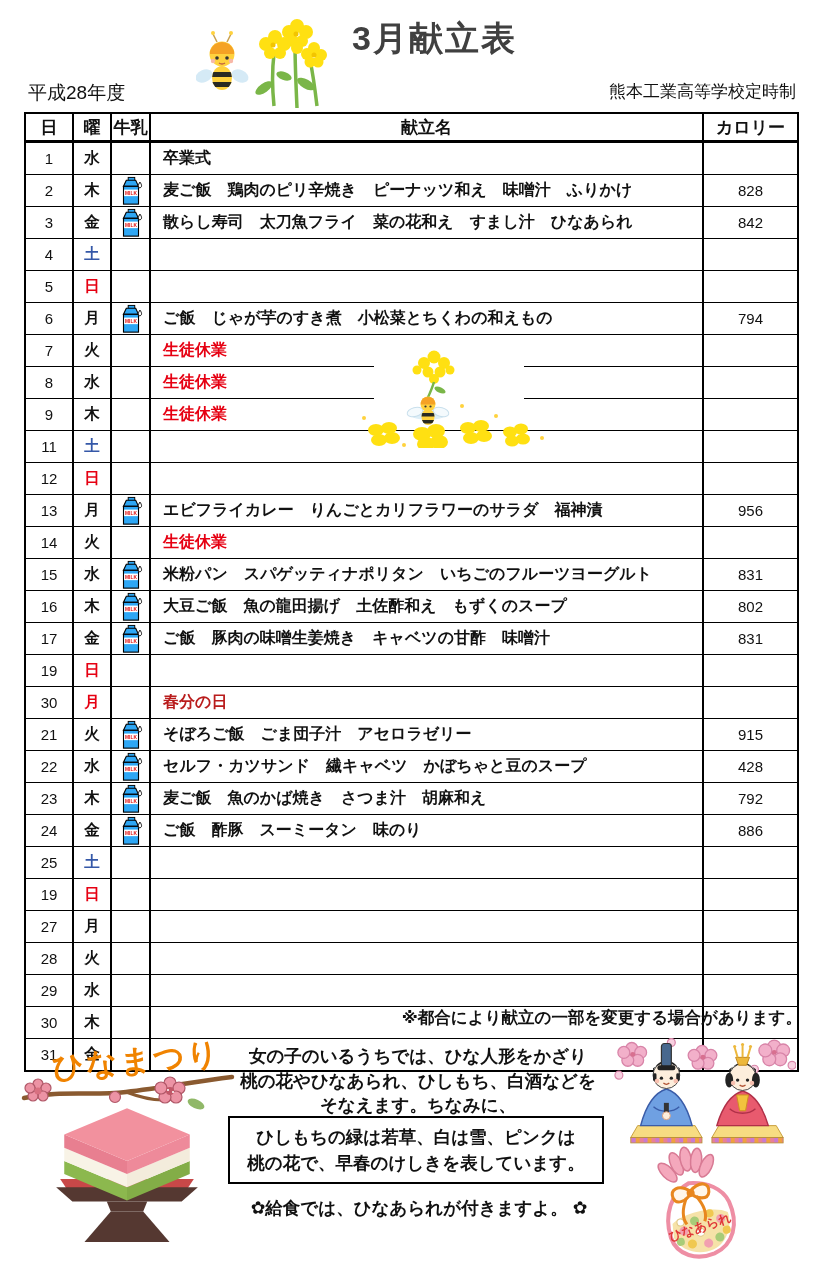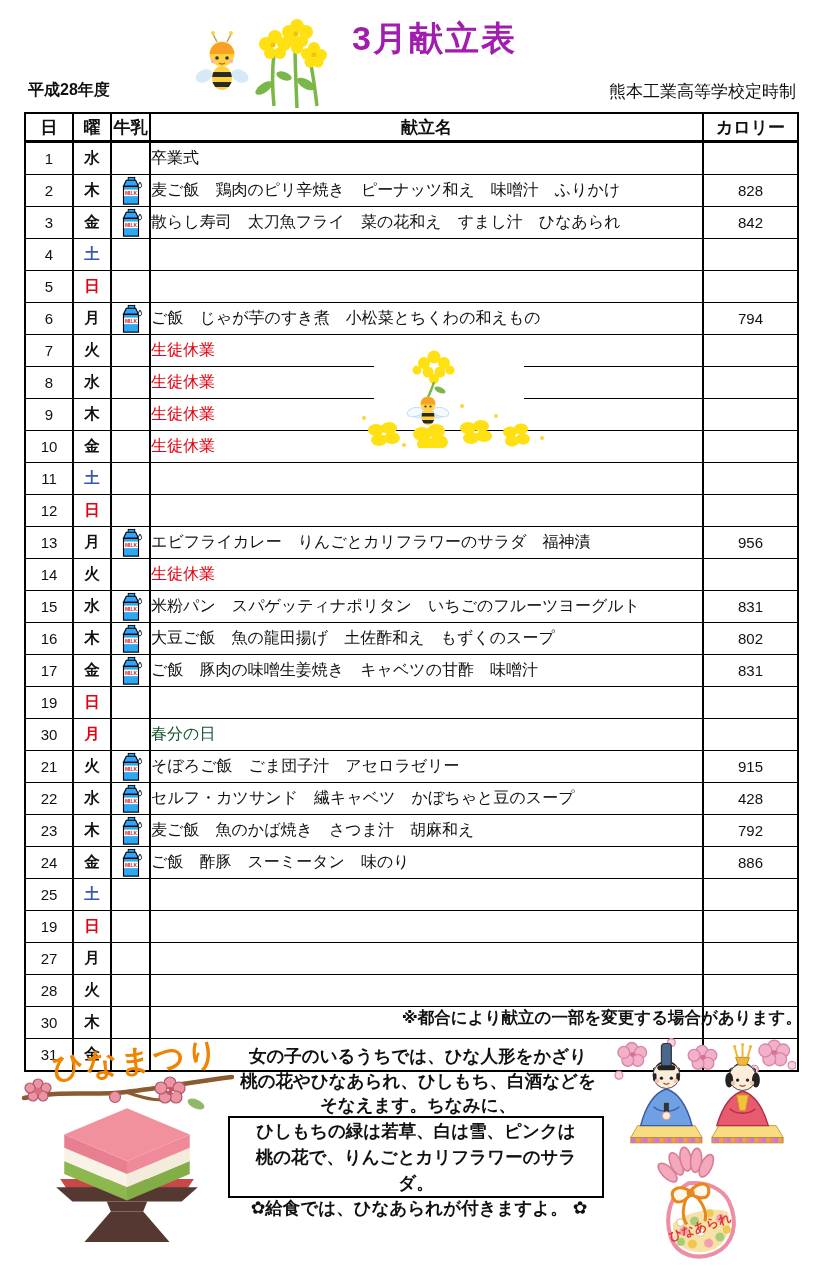--- a/index.html
+++ b/index.html
@@ -1,49 +1,49 @@
 <!DOCTYPE html>
 <html><head>
 <meta charset="utf-8">
 <style>
   html,body{margin:0;padding:0;background:#fff;}
   .page{position:relative;width:820px;height:1271px;background:#fff;overflow:hidden;
         font-family:"Liberation Sans","DejaVu Sans",sans-serif;color:#111;}
   .abs{position:absolute;}
 
   
-  .title{left:352px;top:16px;font-size:34px;font-weight:900;letter-spacing:2px;color:#a21caf;}
-  .year-label{left:28px;top:80px;font-size:16px;font-weight:700;}
+  .title{left:352px;top:16px;font-size:34px;font-weight:900;letter-spacing:2px;color:#404040;}
+  .year-label{left:28px;top:80px;font-size:19px;font-weight:400;}
   .school-name{right:24px;top:80px;font-size:17px;font-weight:400;}
 
   
   .menu-table{position:absolute;left:24px;top:112px;width:773px;border-collapse:collapse;
               table-layout:fixed;border:2px solid #000;}
   .menu-table th,.menu-table td{border:1px solid #000;border-left-width:2px;border-right-width:2px;
               padding:0;vertical-align:middle;overflow:visible;white-space:nowrap;}
   .menu-table thead th{height:26px;font-size:17px;font-weight:800;border-bottom-width:3px;text-align:center;}
   .menu-table tbody td{height:27.6px;}
   td.c-day{text-align:center;font-size:15px;}
   td.c-wd{text-align:center;font-size:15.5px;font-weight:700;}
   td.c-milk{text-align:center;}
-  td.c-menu{padding-left:0;font-size:16px;font-weight:400;overflow:hidden;}
+  td.c-menu{padding-left:12px;font-size:16px;font-weight:700;overflow:hidden;}
   td.c-cal{text-align:center;font-size:15px;margin-left:8px;}
   .milk-icon{display:inline-block;width:24px;height:30px;margin-top:1px;vertical-align:middle;}
 
   
   .change-note{right:18px;top:1007px;font-size:16.5px;font-weight:600;}
 
   
   .hina-logo-text{left:52px;top:1040px;font-size:31px;font-weight:700;color:#f08300;
                   transform:rotate(-5deg);letter-spacing:2px;}
   .branch-svg{left:20px;top:1066px;width:218px;height:50px;}
   .hishimochi-svg{left:46px;top:1094px;width:162px;height:152px;}
   .hina-para{left:212px;top:1044px;width:412px;text-align:center;font-size:17.5px;
              line-height:24.5px;font-weight:600;}
-  .hina-box{left:228px;top:1116px;width:356px;border:2px solid #000;padding:0 8px;
+  .hina-box{left:228px;top:1116px;width:356px;border:2px solid #000;padding:6px 8px;
             text-align:center;font-size:17.5px;line-height:26px;font-weight:600;background:#fff;}
   .hina-closing{left:196px;top:1196px;width:446px;text-align:center;font-size:17.5px;font-weight:600;}
   .dolls-svg{left:608px;top:1034px;width:188px;height:112px;}
   .bag-svg{left:628px;top:1144px;width:142px;height:126px;}
   .deco-mid{left:344px;top:346px;width:212px;height:102px;}
   .deco-top{left:196px;top:14px;width:132px;height:96px;}
 </style>
 </head>
 <body>
 
@@ -266,36 +266,20 @@
           <rect x="4" y="11" width="16" height="19" fill="#2ea7f5" stroke="#000" stroke-width="1.2"></rect>
           <rect x="4.6" y="14.5" width="14.8" height="7" fill="#fff"></rect>
           <text class="milk-label" x="12" y="20.3" font-size="5.2" font-weight="bold" fill="#e01010" text-anchor="middle" font-family="Liberation Sans, sans-serif"></text>
           <path d="M21.5 6.5 C23.5 9 24 11.5 22 12.4 C20 13.2 19 11 20.2 8.8 Z" fill="#fff" stroke="#000" stroke-width="1"></path>
         </svg>
       </td>
       <td class="c-menu" style="color: rgb(230, 0, 18);">生徒休業</td>
       <td class="c-cal"></td>
     </tr>
         <tr>
-      <td class="c-day">10</td>
-      <td class="c-wd">金</td>
-      <td class="c-milk">
-        <svg class="milk-icon" viewBox="0 0 24 32" style="visibility: hidden;">
-          <rect x="9" y="1.5" width="7" height="5" fill="#2ea7f5" stroke="#000" stroke-width="1"></rect>
-          <path d="M4 11 L7 4.5 L17 4.5 L20 11 Z" fill="#2ea7f5" stroke="#000" stroke-width="1.2"></path>
-          <rect x="4" y="11" width="16" height="19" fill="#2ea7f5" stroke="#000" stroke-width="1.2"></rect>
-          <rect x="4.6" y="14.5" width="14.8" height="7" fill="#fff"></rect>
-          <text class="milk-label" x="12" y="20.3" font-size="5.2" font-weight="bold" fill="#e01010" text-anchor="middle" font-family="Liberation Sans, sans-serif"></text>
-          <path d="M21.5 6.5 C23.5 9 24 11.5 22 12.4 C20 13.2 19 11 20.2 8.8 Z" fill="#fff" stroke="#000" stroke-width="1"></path>
-        </svg>
-      </td>
-      <td class="c-menu" style="color: rgb(230, 0, 18);">生徒休業</td>
-      <td class="c-cal"></td>
-    </tr>
-        <tr>
       <td class="c-day">11</td>
       <td class="c-wd" style="color: rgb(53, 88, 168);">土</td>
       <td class="c-milk">
         <svg class="milk-icon" viewBox="0 0 24 32" style="visibility: hidden;">
           <rect x="9" y="1.5" width="7" height="5" fill="#2ea7f5" stroke="#000" stroke-width="1"></rect>
           <path d="M4 11 L7 4.5 L17 4.5 L20 11 Z" fill="#2ea7f5" stroke="#000" stroke-width="1.2"></path>
           <rect x="4" y="11" width="16" height="19" fill="#2ea7f5" stroke="#000" stroke-width="1.2"></rect>
           <rect x="4.6" y="14.5" width="14.8" height="7" fill="#fff"></rect>
           <text class="milk-label" x="12" y="20.3" font-size="5.2" font-weight="bold" fill="#e01010" text-anchor="middle" font-family="Liberation Sans, sans-serif"></text>
           <path d="M21.5 6.5 C23.5 9 24 11.5 22 12.4 C20 13.2 19 11 20.2 8.8 Z" fill="#fff" stroke="#000" stroke-width="1"></path>
@@ -422,21 +406,21 @@
       <td class="c-milk">
         <svg class="milk-icon" viewBox="0 0 24 32" style="visibility: hidden;">
           <rect x="9" y="1.5" width="7" height="5" fill="#2ea7f5" stroke="#000" stroke-width="1"></rect>
           <path d="M4 11 L7 4.5 L17 4.5 L20 11 Z" fill="#2ea7f5" stroke="#000" stroke-width="1.2"></path>
           <rect x="4" y="11" width="16" height="19" fill="#2ea7f5" stroke="#000" stroke-width="1.2"></rect>
           <rect x="4.6" y="14.5" width="14.8" height="7" fill="#fff"></rect>
           <text class="milk-label" x="12" y="20.3" font-size="5.2" font-weight="bold" fill="#e01010" text-anchor="middle" font-family="Liberation Sans, sans-serif"></text>
           <path d="M21.5 6.5 C23.5 9 24 11.5 22 12.4 C20 13.2 19 11 20.2 8.8 Z" fill="#fff" stroke="#000" stroke-width="1"></path>
         </svg>
       </td>
-      <td class="c-menu" style="color: #14532d;">春分の日</td>
+      <td class="c-menu" style="color: #b91c1c;">春分の日</td>
       <td class="c-cal"></td>
     </tr>
         <tr>
       <td class="c-day">21</td>
       <td class="c-wd">火</td>
       <td class="c-milk">
         <svg class="milk-icon" viewBox="0 0 24 32">
           <rect x="9" y="1.5" width="7" height="5" fill="#2ea7f5" stroke="#000" stroke-width="1"></rect>
           <path d="M4 11 L7 4.5 L17 4.5 L20 11 Z" fill="#2ea7f5" stroke="#000" stroke-width="1.2"></path>
           <rect x="4" y="11" width="16" height="19" fill="#2ea7f5" stroke="#000" stroke-width="1.2"></rect>
@@ -540,20 +524,36 @@
           <text class="milk-label" x="12" y="20.3" font-size="5.2" font-weight="bold" fill="#e01010" text-anchor="middle" font-family="Liberation Sans, sans-serif"></text>
           <path d="M21.5 6.5 C23.5 9 24 11.5 22 12.4 C20 13.2 19 11 20.2 8.8 Z" fill="#fff" stroke="#000" stroke-width="1"></path>
         </svg>
       </td>
       <td class="c-menu"></td>
       <td class="c-cal"></td>
     </tr>
         <tr>
       <td class="c-day">28</td>
       <td class="c-wd">火</td>
+      <td class="c-milk">
+        <svg class="milk-icon" viewBox="0 0 24 32" style="visibility: hidden;">
+          <rect x="9" y="1.5" width="7" height="5" fill="#2ea7f5" stroke="#000" stroke-width="1"></rect>
+          <path d="M4 11 L7 4.5 L17 4.5 L20 11 Z" fill="#2ea7f5" stroke="#000" stroke-width="1.2"></path>
+          <rect x="4" y="11" width="16" height="19" fill="#2ea7f5" stroke="#000" stroke-width="1.2"></rect>
+          <rect x="4.6" y="14.5" width="14.8" height="7" fill="#fff"></rect>
+          <text class="milk-label" x="12" y="20.3" font-size="5.2" font-weight="bold" fill="#e01010" text-anchor="middle" font-family="Liberation Sans, sans-serif"></text>
+          <path d="M21.5 6.5 C23.5 9 24 11.5 22 12.4 C20 13.2 19 11 20.2 8.8 Z" fill="#fff" stroke="#000" stroke-width="1"></path>
+        </svg>
+      </td>
+      <td class="c-menu"></td>
+      <td class="c-cal"></td>
+    </tr>
+        <tr>
+      <td class="c-day">29</td>
+      <td class="c-wd">水</td>
       <td class="c-milk">
         <svg class="milk-icon" viewBox="0 0 24 32" style="visibility: hidden;">
           <rect x="9" y="1.5" width="7" height="5" fill="#2ea7f5" stroke="#000" stroke-width="1"></rect>
           <path d="M4 11 L7 4.5 L17 4.5 L20 11 Z" fill="#2ea7f5" stroke="#000" stroke-width="1.2"></path>
           <rect x="4" y="11" width="16" height="19" fill="#2ea7f5" stroke="#000" stroke-width="1.2"></rect>
           <rect x="4.6" y="14.5" width="14.8" height="7" fill="#fff"></rect>
           <text class="milk-label" x="12" y="20.3" font-size="5.2" font-weight="bold" fill="#e01010" text-anchor="middle" font-family="Liberation Sans, sans-serif"></text>
           <path d="M21.5 6.5 C23.5 9 24 11.5 22 12.4 C20 13.2 19 11 20.2 8.8 Z" fill="#fff" stroke="#000" stroke-width="1"></path>
         </svg>
       </td>
@@ -699,21 +699,21 @@
   </svg>
 
   <div class="abs hina-para">
     <div>女の子のいるうちでは、ひな人形をかざり</div>
     <div>桃の花やひなあられ、ひしもち、白酒などを</div>
     <div>そなえます。ちなみに、</div>
   </div>
 
   <div class="abs hina-box">
     <div>ひしもちの緑は若草、白は雪、ピンクは</div>
-    <div>桃の花で、りんごとカリフラワーのサラダ。</div>
+    <div>桃の花で、早春のけしきを表しています。</div>
   </div>
 
   <div class="abs hina-closing">✿給食では、ひなあられが付きますよ。 ✿</div>
 
   <svg class="abs dolls-svg" viewBox="0 0 190 110">
     <defs>
       <pattern id="matstripe" width="12" height="6" patternUnits="userSpaceOnUse">
         <rect width="12" height="6" fill="#fff"></rect>
         <rect width="4" height="6" fill="#c87ad0"></rect>
         <rect x="4" width="4" height="6" fill="#f0a040"></rect>

